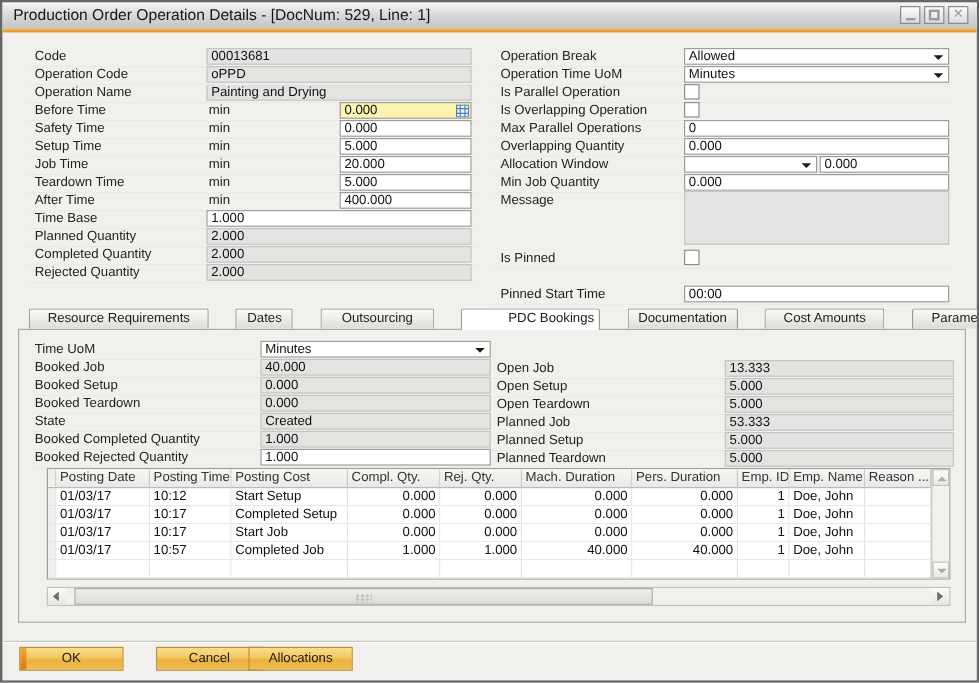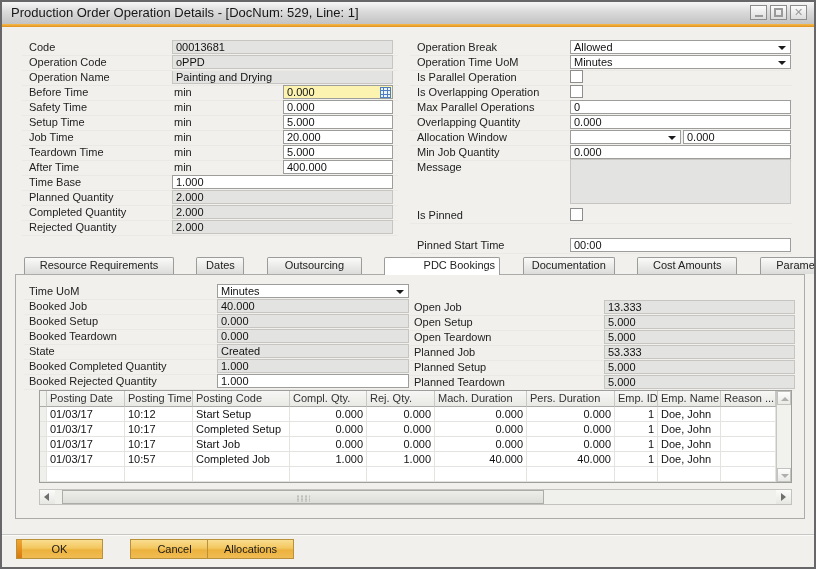--- a/index.html
+++ b/index.html
@@ -297,21 +297,21 @@
     <span class="lbl" style="left:4px">Planned Teardown</span>
     <div class="fld ro pfld">5.000</div>
   </div>
 
   <div class="btable">
     <div class="tgrid">
       <div class="trow head">
         <div class="th sel"></div>
         <div class="th">Posting Date</div>
         <div class="th">Posting Time</div>
-        <div class="th">Posting Code</div>
+        <div class="th">Posting Cost</div>
         <div class="th">Compl. Qty.</div>
         <div class="th">Rej. Qty.</div>
         <div class="th">Mach. Duration</div>
         <div class="th">Pers. Duration</div>
         <div class="th">Emp. ID</div>
         <div class="th">Emp. Name</div>
         <div class="th">Reason ...</div>
       </div>
       <div class="trow">
         <div class="td sel"></div>

